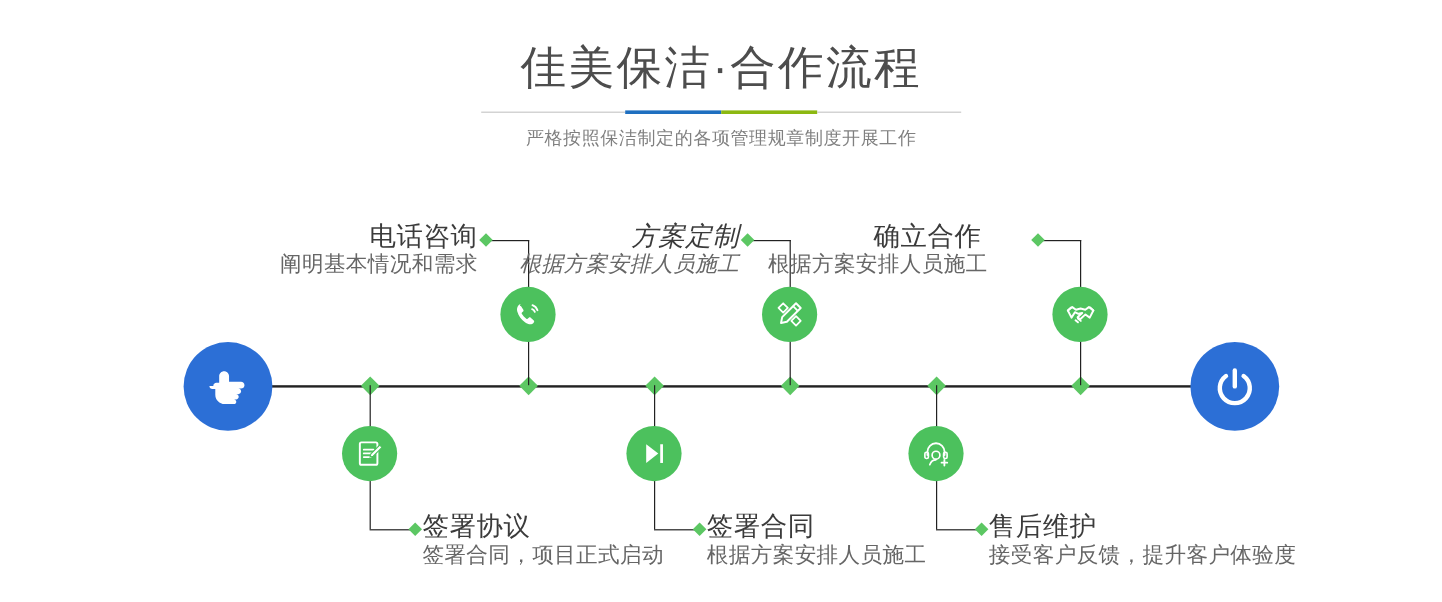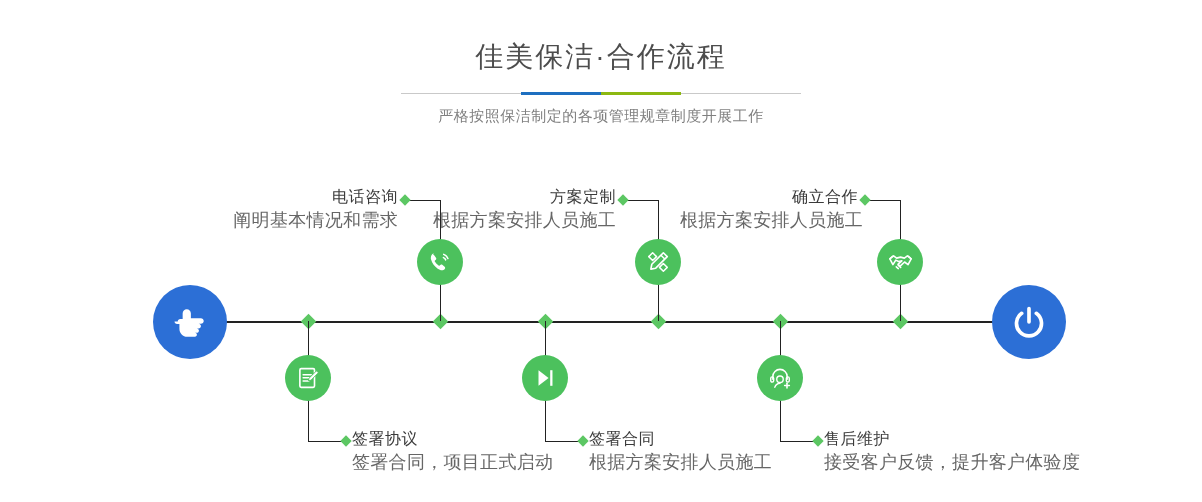--- a/index.html
+++ b/index.html
@@ -25,21 +25,21 @@
     top: 0;
     width: 1202px;
     text-align: center;
   }
   .main-title {
     position: absolute;
     left: 0;
     top: 34px;
     width: 1202px;
     text-align: center;
-    font-size: 28px;
+    font-size: 38px;
     line-height: 46px;
     letter-spacing: 2px;
     color: #4d4d4d;
     font-weight: normal;
     white-space: nowrap;
   }
   .divider {
     position: absolute;
     left: 401px;
     top: 92px;
@@ -148,21 +148,21 @@
     background: #5cc763;
     transform: rotate(45deg);
   }
 
   
   .label-block {
     position: absolute;
     white-space: nowrap;
   }
   .label-block .lb-title {
-    font-size: 16px;
+    font-size: 22px;
     line-height: 22px;
     color: #3b3b3b;
     letter-spacing: 0.5px;
   }
   .label-block .lb-desc {
     font-size: 18px;
     line-height: 20px;
     color: #666666;
     letter-spacing: 0.3px;
     margin-top: 2px;
@@ -264,21 +264,21 @@
     <span>
       <svg width="26" height="26" viewBox="0 0 32 32" fill="none">
         <path d="M22.6 4.6l4.8 4.8-14.2 14.2-6 1.2 1.2-6z" stroke="#ffffff" stroke-width="2" fill="none" stroke-linejoin="round"></path>
         <line x1="19.6" y1="7.6" x2="24.4" y2="12.4" stroke="#ffffff" stroke-width="1.8"></line>
         <path d="M9.4 4.6l4.8 4.8-4.8 4.8-4.8-4.8z" stroke="#ffffff" stroke-width="1.8" fill="none" stroke-linejoin="round"></path>
         <path d="M22.6 17.8l4.8 4.8-4.8 4.8-4.8-4.8z" stroke="#ffffff" stroke-width="1.8" fill="none" stroke-linejoin="round"></path>
       </svg>
     </span>
   </div>
 
-  <div class="label-block right-align" style="left:430px; top:186px; width:186px;">
+  <div class="label-block right-align" style="left:430px; top:186px; width:186px;font-style:italic;">
     <div class="lb-title">方案定制</div>
     <div class="lb-desc">根据方案安排人员施工</div>
   </div>
 
   <div class="vline" style="left:545px; top:321px; height:120px;"></div>
   <div class="hline" style="left:545px; top:441px; width:36px;"></div>
   <div class="tip" style="left:579px; top:437px;"></div>
 
   <div class="node" style="left:522px; top:355px;">
     <span>
@@ -303,21 +303,21 @@
       <svg width="27" height="27" viewBox="0 0 32 32" fill="none">
         <path d="M3.4 11.6l4.4-3.4 3.6 2.6 4.6-1.2 4.6 1.2 3.6-2.6 4.4 3.4-3.6 7-4.2-3.2-5.2 4.8-2.6-2 4.6-4.2-3.8.8-3.4-1.6-3.4 5.4z" stroke="#ffffff" stroke-width="1.9" fill="none" stroke-linejoin="round" stroke-linecap="round"></path>
         <line x1="6.6" y1="8.6" x2="3.4" y2="11.6" stroke="#ffffff" stroke-width="1.9" stroke-linecap="round"></line>
         <line x1="25.4" y1="8.6" x2="28.6" y2="11.6" stroke="#ffffff" stroke-width="1.9" stroke-linecap="round"></line>
         <line x1="13.4" y1="19.4" x2="16.2" y2="21.8" stroke="#ffffff" stroke-width="1.9" stroke-linecap="round"></line>
         <line x1="11" y1="21.2" x2="13.4" y2="23.2" stroke="#ffffff" stroke-width="1.9" stroke-linecap="round"></line>
       </svg>
     </span>
   </div>
 
-  <div class="label-block right-align" style="left:680px; top:186px; width:178px;">
+  <div class="label-block right-align" style="left:640px; top:186px; width:178px;">
     <div class="lb-title">确立合作</div>
     <div class="lb-desc">根据方案安排人员施工</div>
   </div>
 
   <div class="vline" style="left:780px; top:321px; height:120px;"></div>
   <div class="hline" style="left:780px; top:441px; width:36px;"></div>
   <div class="tip" style="left:814px; top:437px;"></div>
 
   <div class="node" style="left:757px; top:355px;">
     <span>

